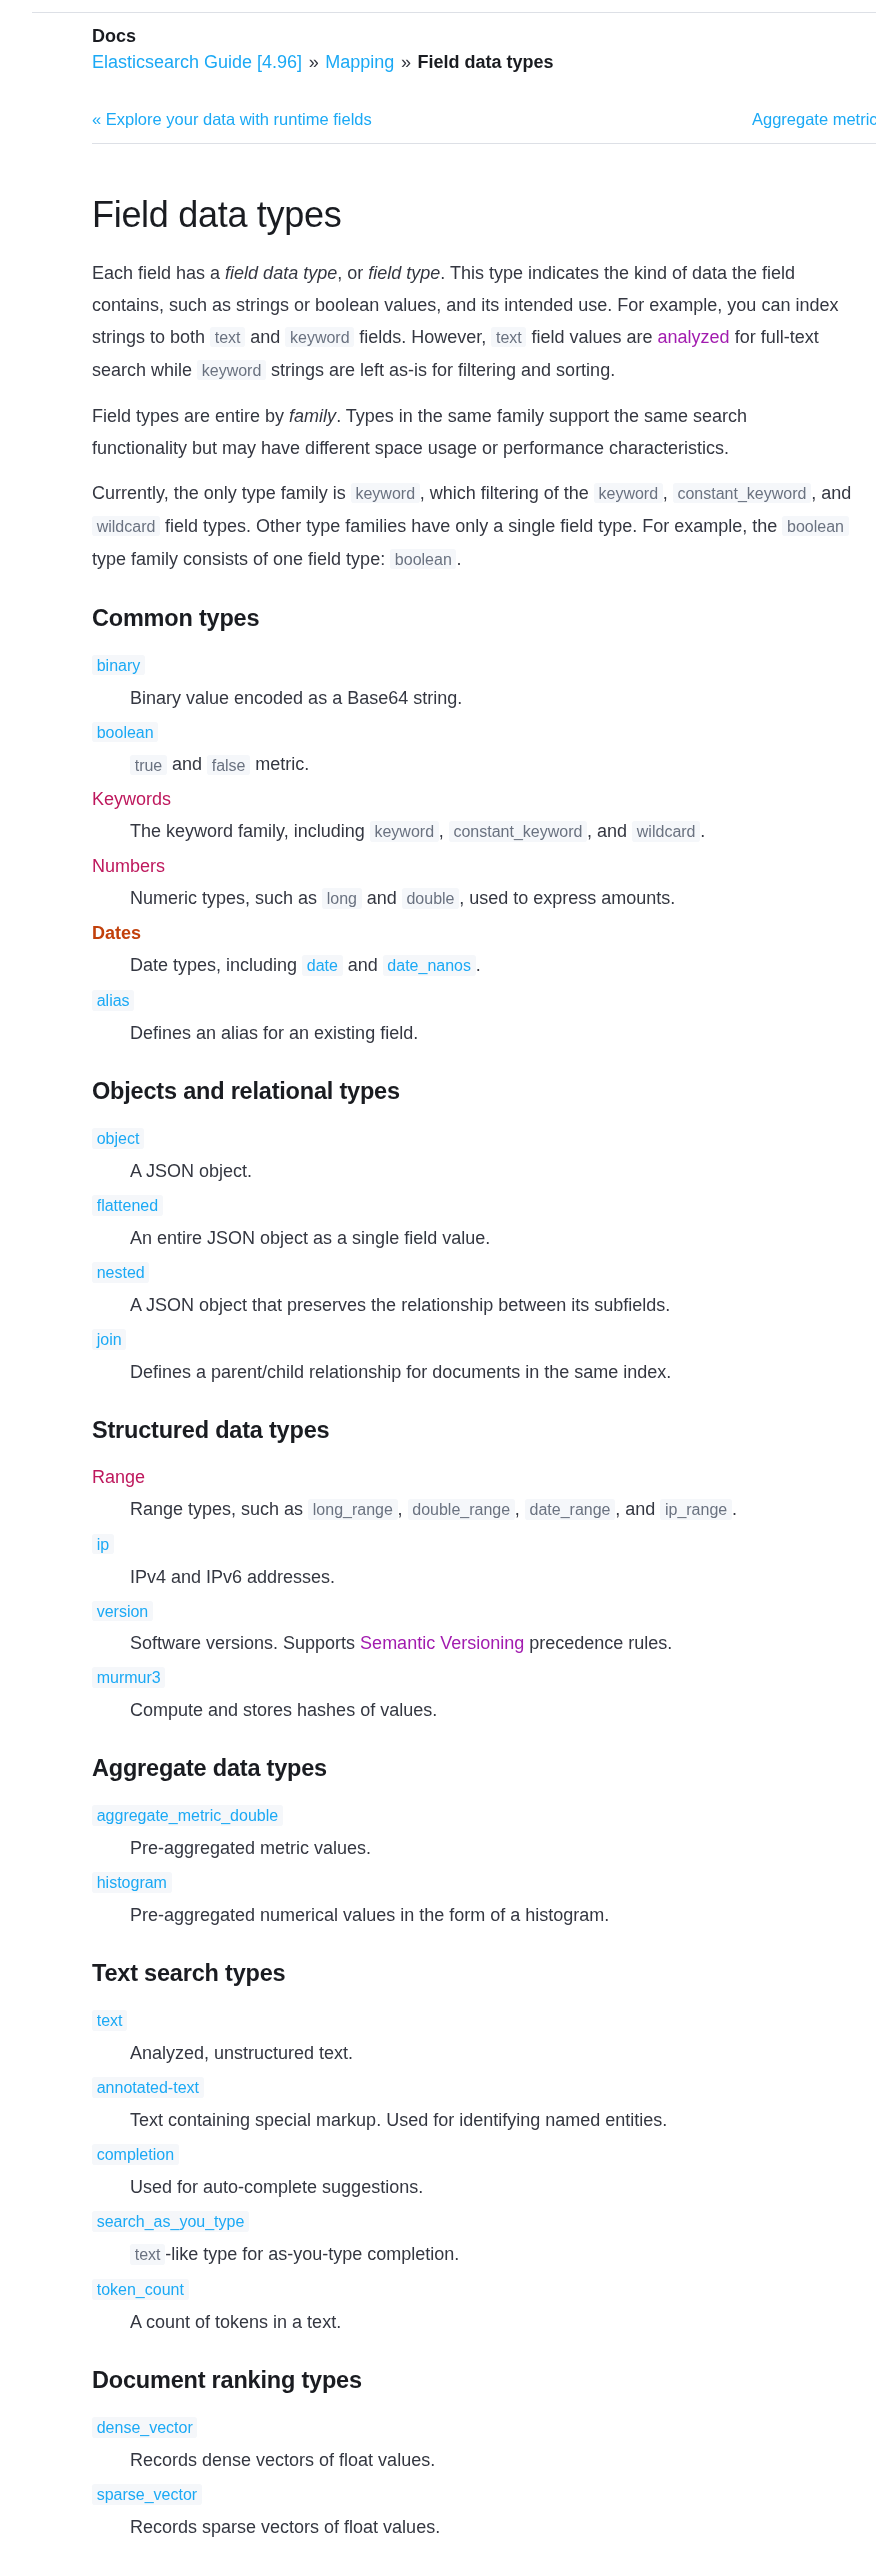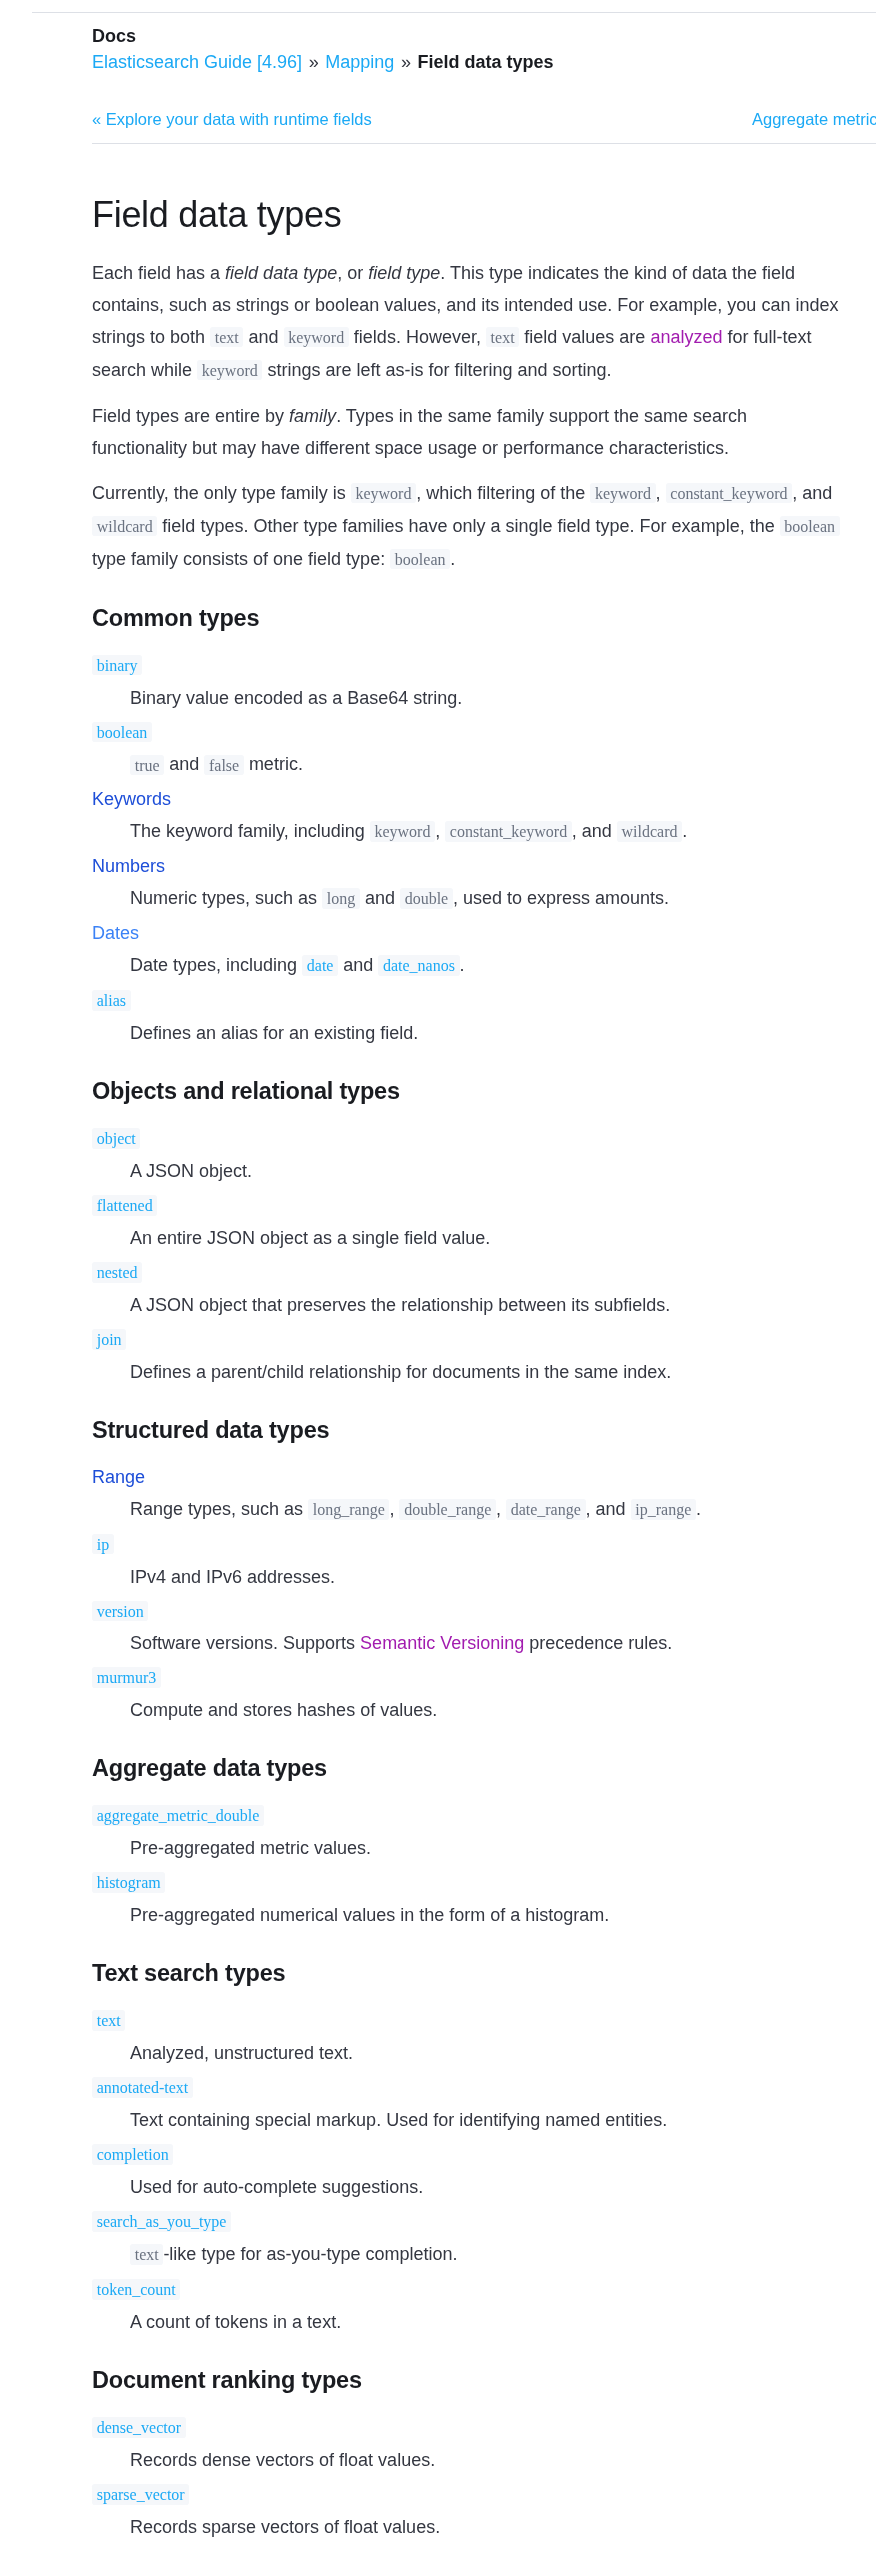--- a/index.html
+++ b/index.html
@@ -40,41 +40,41 @@
     margin-top:49px; margin-bottom:21px;
     font-size:36px; line-height:43px; font-weight:400;
     letter-spacing:-0.3px; color:#1a1c21;
   }
 
   .para { margin:0 0 13px 0; font-size:18px; }
   .line { line-height:32px; white-space:nowrap; }
   em { }
 
   .code {
-    font-family:Liberation Serif, serif;
+    font-family:Liberation Sans, sans-serif;
     font-size:16px;
     color:#6a7280;
     background:#f5f7fa;
     padding:1.9px 4.7px;
     border-radius:2.8px;
     white-space:nowrap;
   }
   a.code-link, a.code-link:visited { color:#1ba9f5; text-decoration:none; cursor:pointer; }
   a.tlink { color:#a21caf; text-decoration:none; cursor:pointer;text-align:right; }
 
   h2 {
     margin-top:26px;
     font-size:23.5px; line-height:32px; font-weight:700;
     color:#1a1c21; letter-spacing:-0.2px;
   }
   dl { margin-top:15px; }
   dt { line-height:32px; white-space:nowrap; font-size:18px; }
   dd { line-height:32px; margin:0 0 1.9px 38px; white-space:nowrap; font-size:18px; }
-  a.plain-term { color:#1d4ed8; text-decoration:none; cursor:pointer; font-size:18px; }
-  .bold-term { font-weight:400; color:#3b82f6; font-size:18px; }
+  a.plain-term { color:#be185d; text-decoration:none; cursor:pointer; font-size:18px; }
+  .bold-term { font-weight:700; color:#c2410c; font-size:18px; }
 </style>
 </head>
 <body>
 
 <div class="page">
   <div class="top-rule"></div>
   <div class="content">
 
     <div class="docs-label">Docs</div>
 

